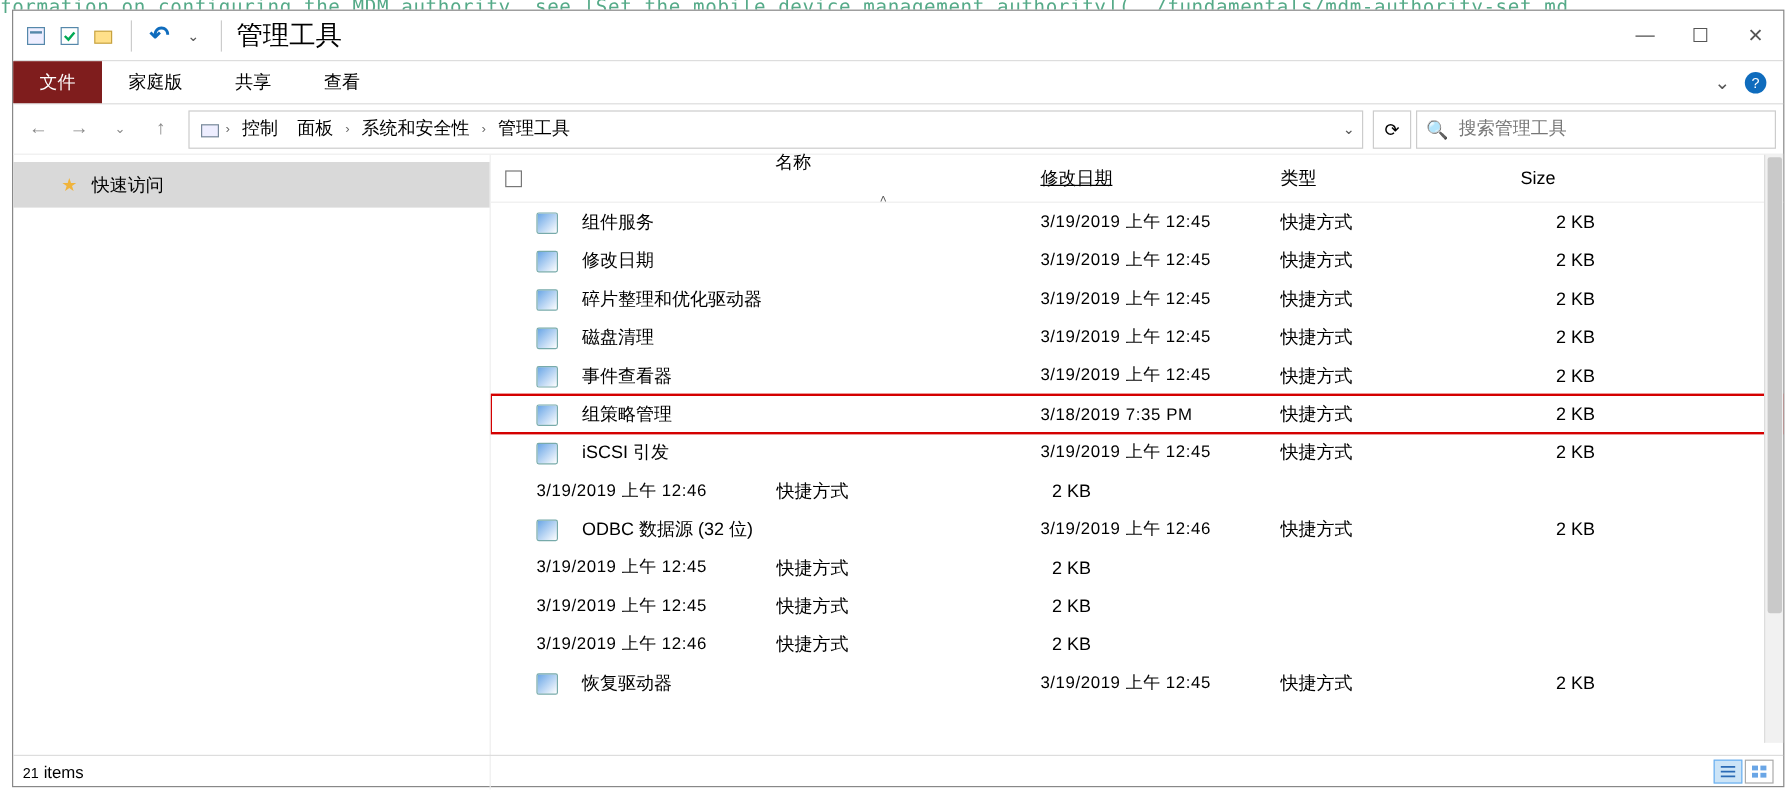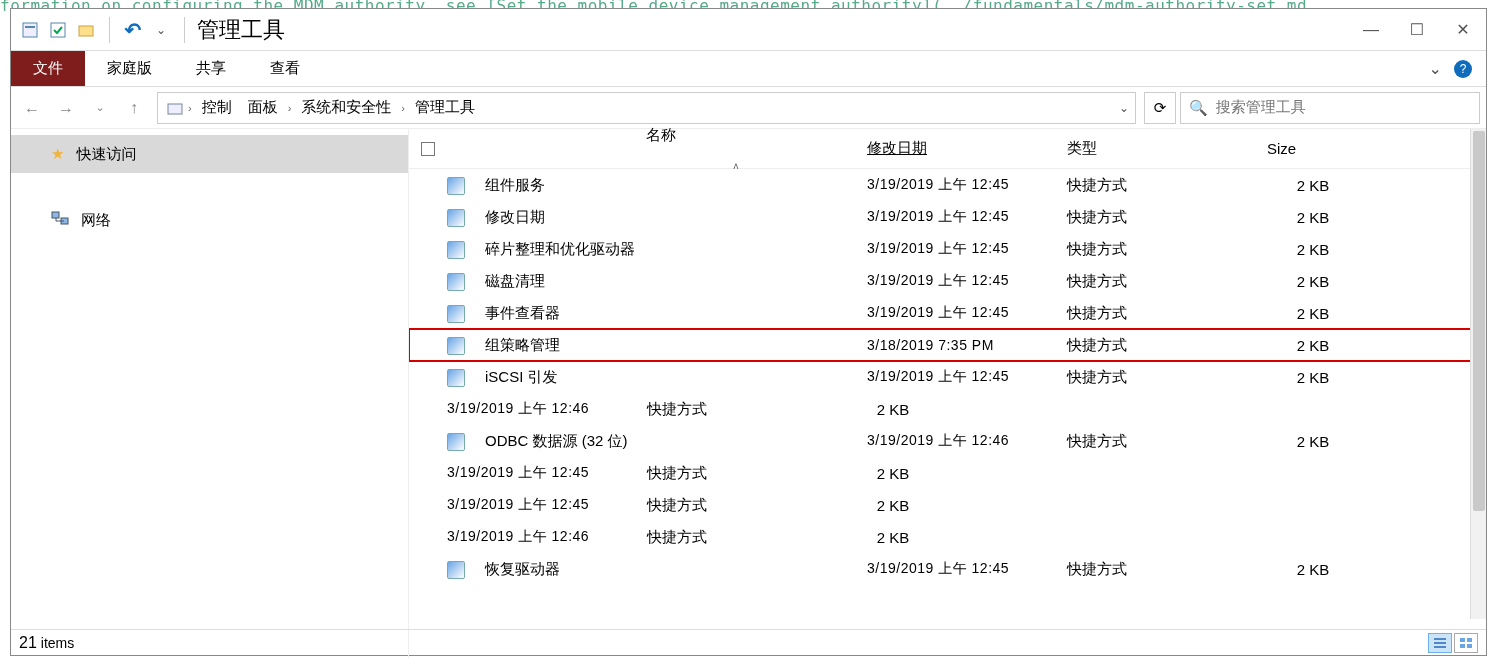--- a/index.html
+++ b/index.html
@@ -134,28 +134,20 @@
   </div>
 
   <div class="body-area">
     <div class="nav-pane">
       <div class="nav-item sel">
         <span style="color:#f0b43c;">★</span>
         <span>快速访问</span>
       </div>
       <div style="height:14px"></div>
       <div style="height:14px"></div>
-      <div class="nav-item">
-        <span><svg width="18" height="16">
-              <rect x="1" y="1" width="7" height="6" fill="#8db7e6" stroke="#456"></rect>
-              <rect x="10" y="7" width="7" height="6" fill="#8db7e6" stroke="#456"></rect>
-              <path d="M5 7v3h8" stroke="#456" fill="none"></path>
-            </svg></span>
-        <span>网络</span>
-      </div>
     </div>
 
     <div class="content">
       <div class="col-headers">
         <div class="col-check">
             <span class="checkbox"></span>
           </div>
         <div class="col-name">
             <span>名称</span>
             <span class="sort-caret">˄</span>
@@ -281,21 +273,21 @@
           </div>
           <div class="scrollbar-v">
             <div class="scroll-thumb"></div>
           </div>
       </div>
     </div>
   </div>
 
   <div class="status-bar">
     <div class="status-text">
-      <span style="font-size:16px;">21</span>
+      <span style="font-size:12px;">21</span>
       <span>items</span>
     </div>
     <div class="view-btns">
       <div class="view-btn active">
           <svg width="14" height="12">
             <path d="M1 2h12M1 6h12M1 10h12" stroke="#2a6ab5" stroke-width="1.5"></path>
           </svg>
         </div>
       <div class="view-btn">
           <svg width="14" height="12">

